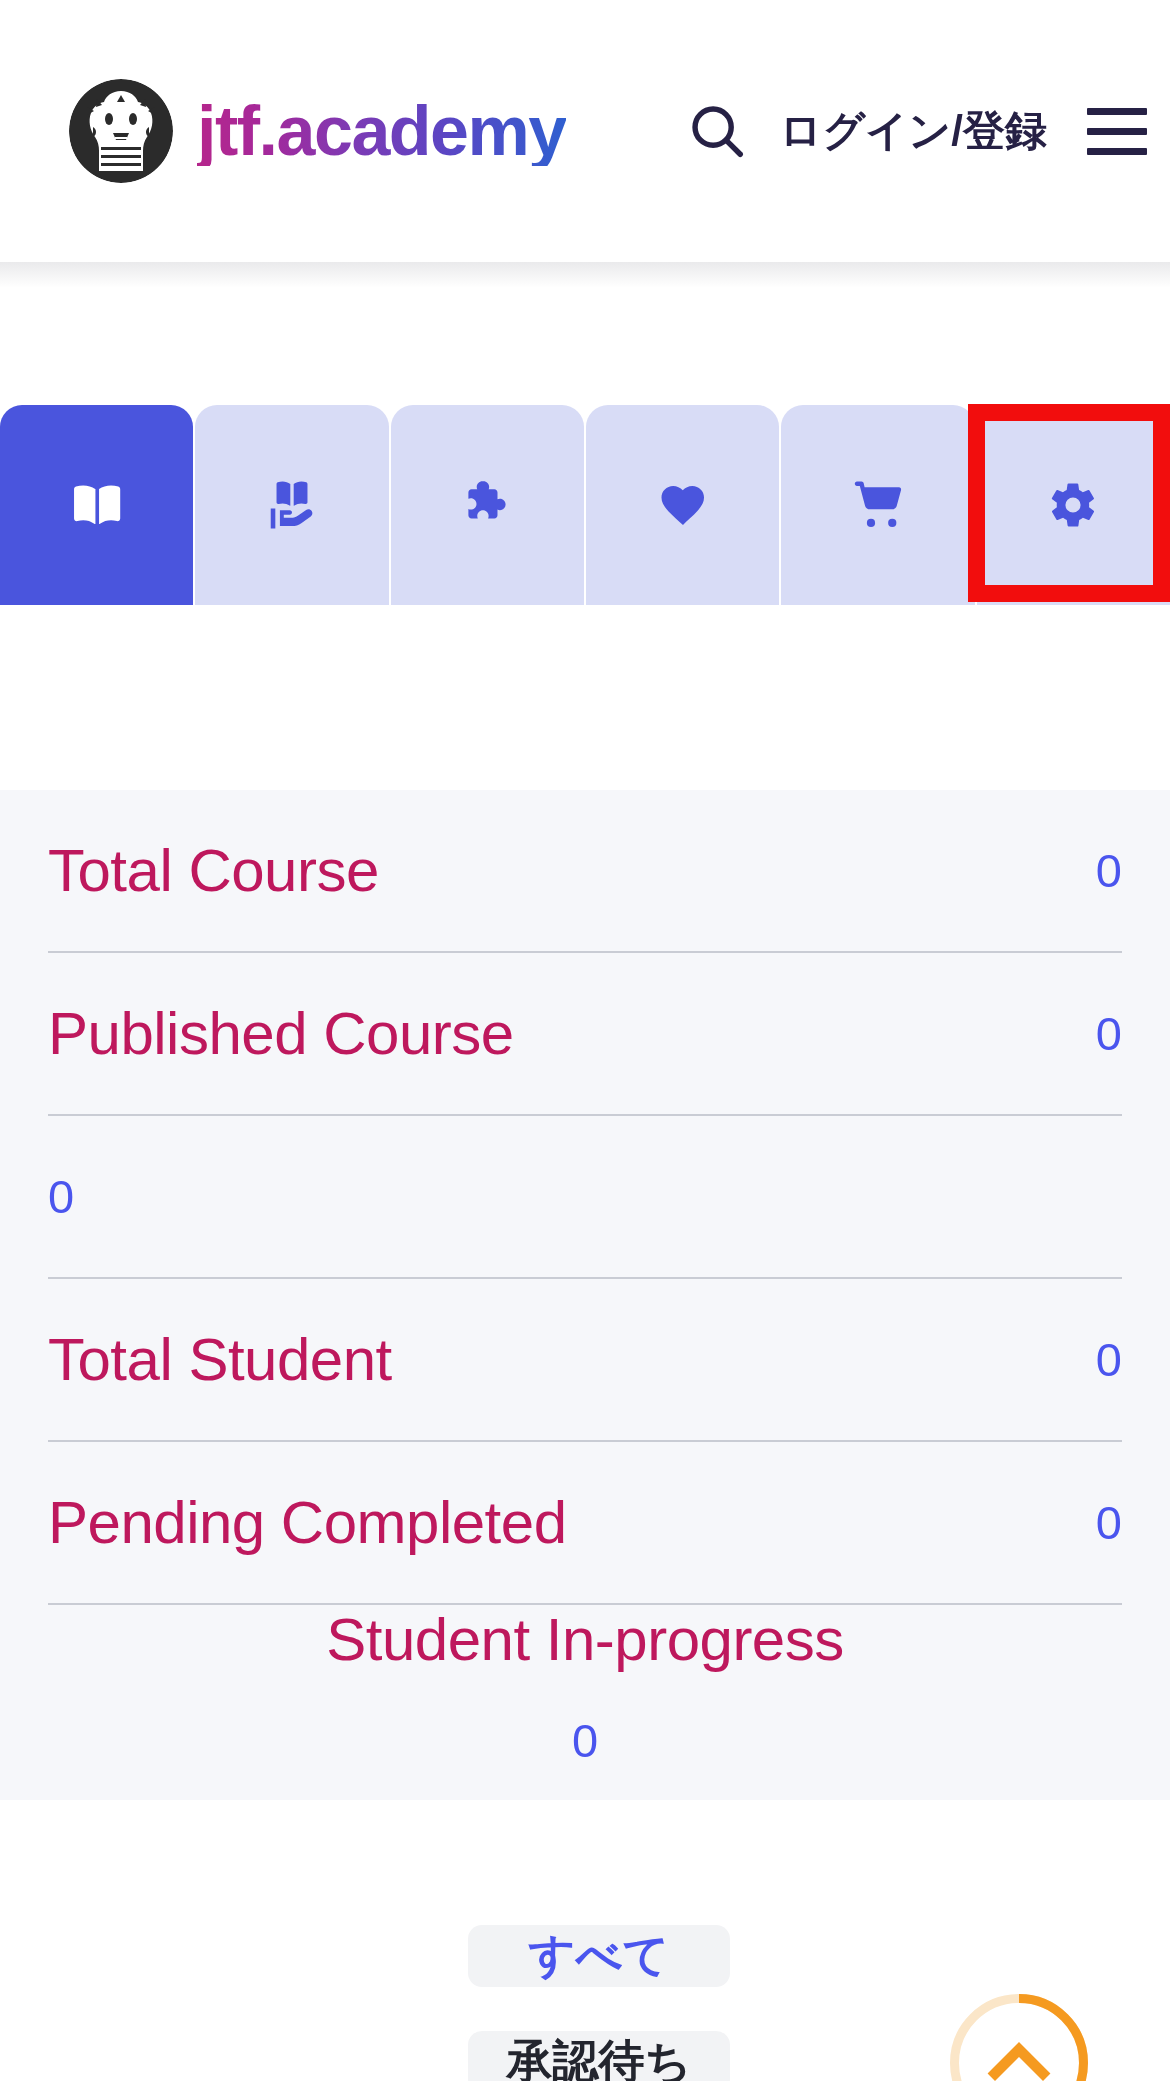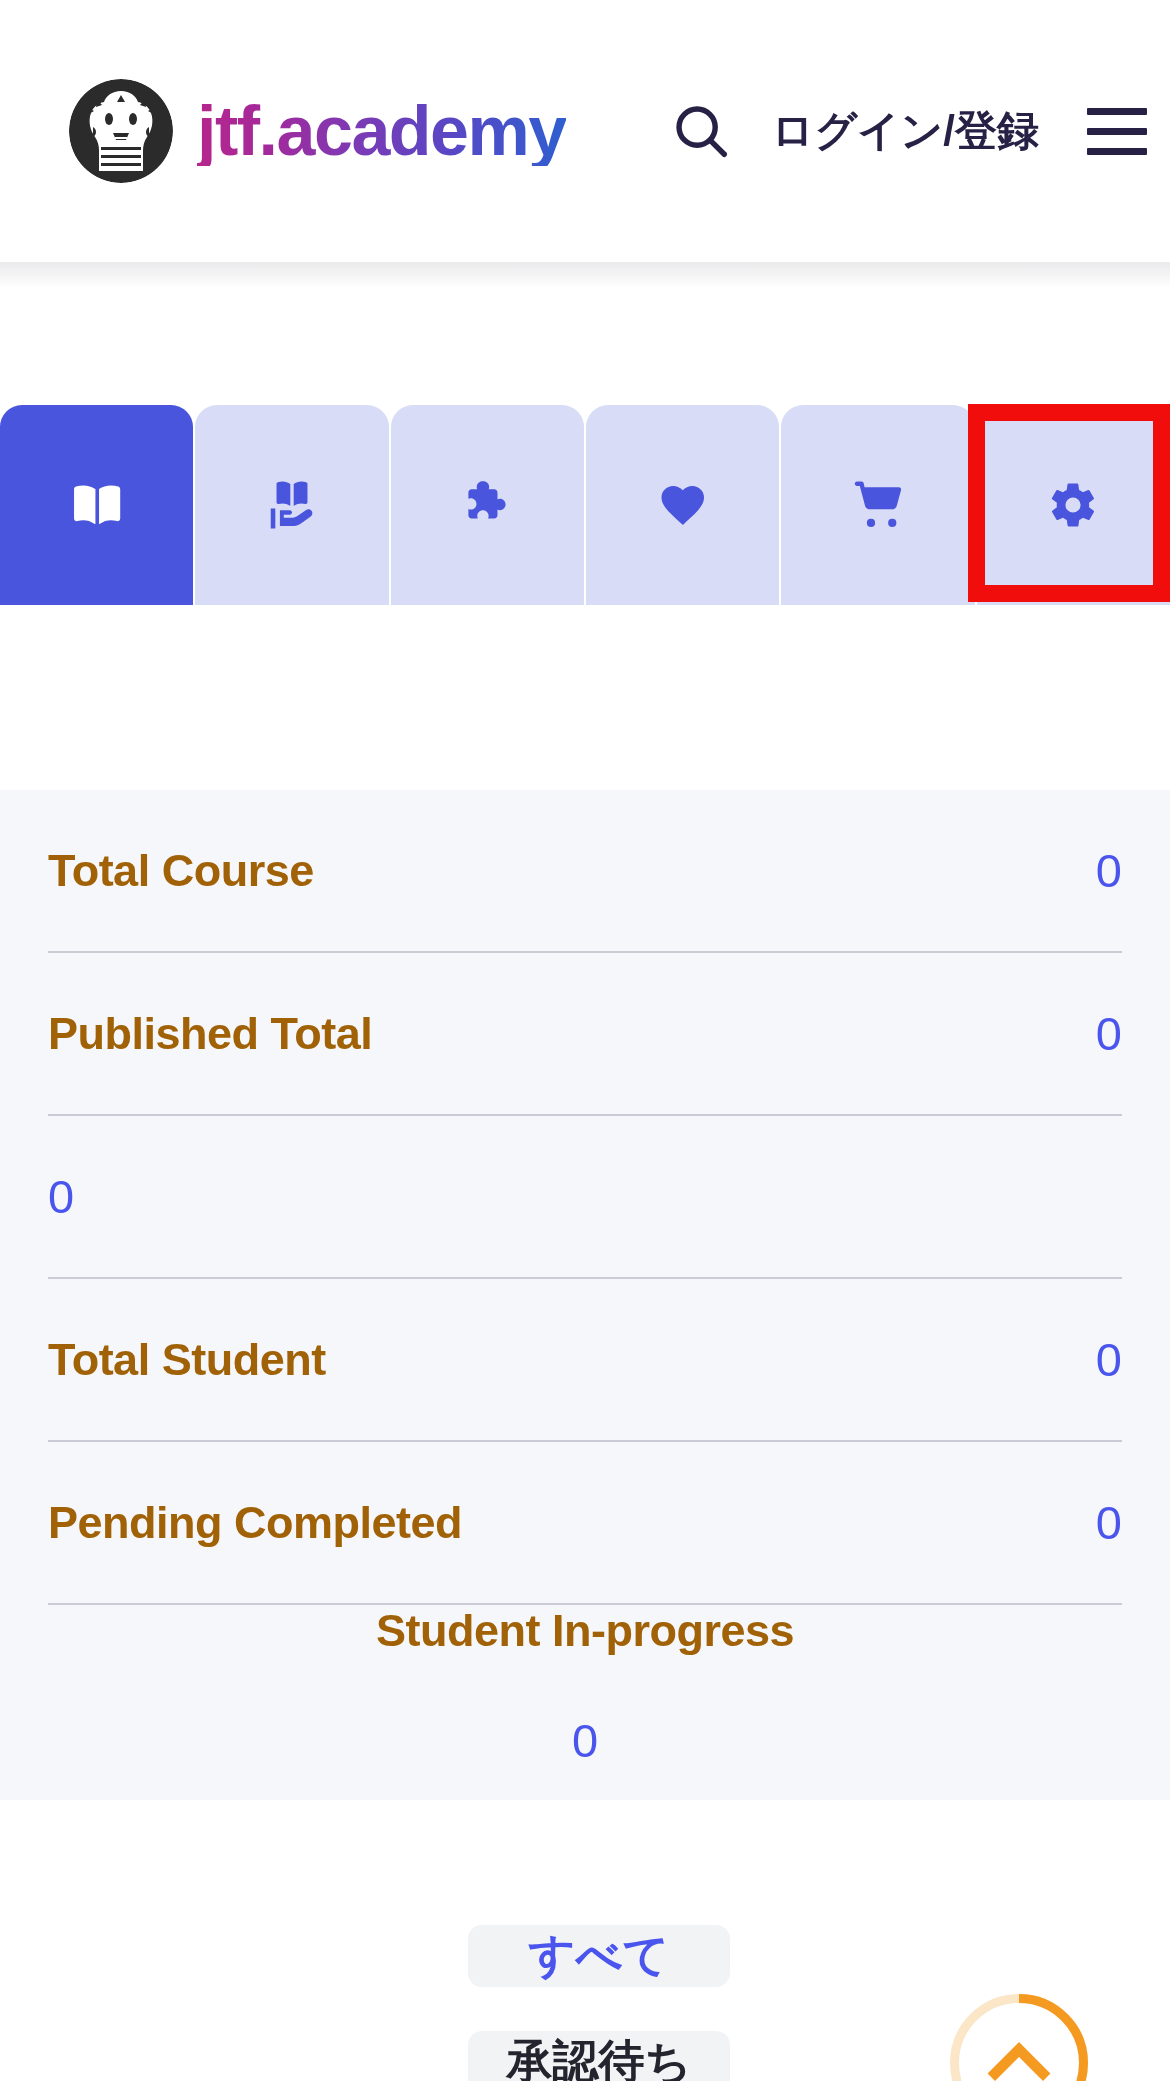--- a/index.html
+++ b/index.html
@@ -28,21 +28,21 @@
     flex:0 0 auto;
   }
   .emblem svg { display:block; width:108px; height:108px; }
   .wordmark {
     font-size:70px; font-weight:700; letter-spacing:-1.5px;
     line-height:1; white-space:nowrap;
     background:linear-gradient(90deg,#b5268c 0%, #a5289a 18%, #7d3ab4 42%, #5a46c4 68%, #2f5fd0 100%);
     -webkit-background-clip:text; background-clip:text;
     -webkit-text-fill-color:transparent; color:transparent;
   }
-  .header-right { margin-left:auto; display:flex; align-items:center; gap:8px; }
+  .header-right { margin-left:auto; display:flex; align-items:center; gap:0; }
   .search-btn {
     width:96px; height:96px; display:flex; align-items:center; justify-content:center;
     background:none; border:none; cursor:pointer;
   }
   .login-link {
     font-size:42px; font-weight:700; color:#262145;
     white-space:nowrap; letter-spacing:0px;
     padding:0 34px 0 14px; cursor:pointer;
   }
   .hamburger {
@@ -93,21 +93,21 @@
     background:#f6f7fa;
     padding:0 48px;
   }
   .stat-row {
     height:163px;
     display:flex; align-items:center; justify-content:space-between;
     border-bottom:2px solid #c9ccd4;
   }
   .stat-row:last-child { border-bottom:none;flex-direction:column; }
   .stat-label {
-    font-size:45px; color:#a16207; font-weight:700; letter-spacing:-0.5px;
+    font-size:60px; color:#be185d; font-weight:400; letter-spacing:-0.5px;
   }
   .stat-value {
     font-size:47px; color:#4a55ee; font-weight:400;
   }
 
   
   .filters {
     position:absolute; left:0; top:1925px; width:1170px; height:120px;
     display:flex; align-items:center; gap:44px; padding-left:28px;flex-direction:column;
   }
@@ -235,21 +235,21 @@
 <div class="annot"></div>
 
 <div class="stats">
 
   <div class="stat-row">
     <div class="stat-label">Total Course</div>
     <div class="stat-value">0</div>
   </div>
 
   <div class="stat-row">
-    <div class="stat-label">Published Total</div>
+    <div class="stat-label">Published Course</div>
     <div class="stat-value">0</div>
   </div>
 
   <div class="stat-row">
     <div class="stat-value">0</div>
   </div>
 
   <div class="stat-row">
     <div class="stat-label">Total Student</div>
     <div class="stat-value">0</div>

